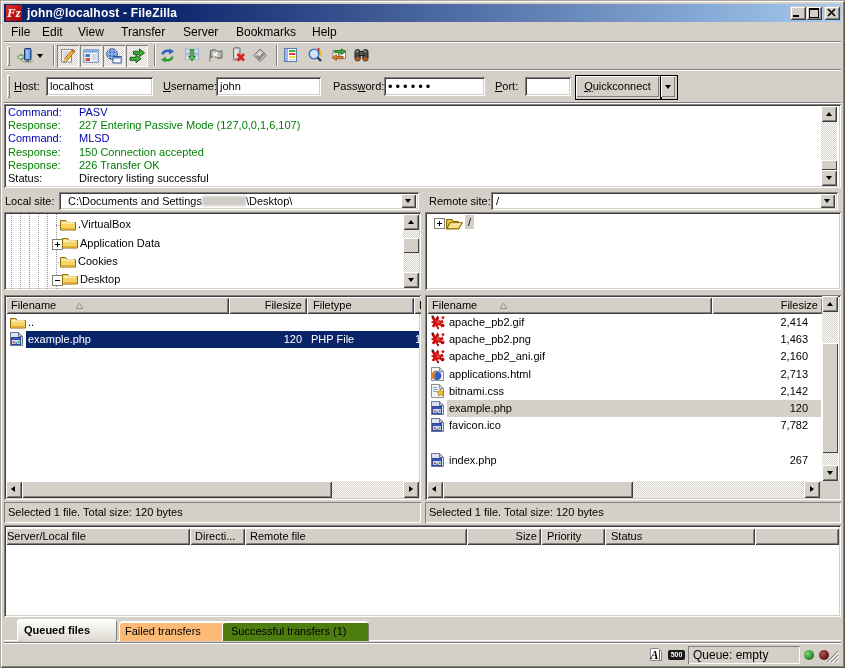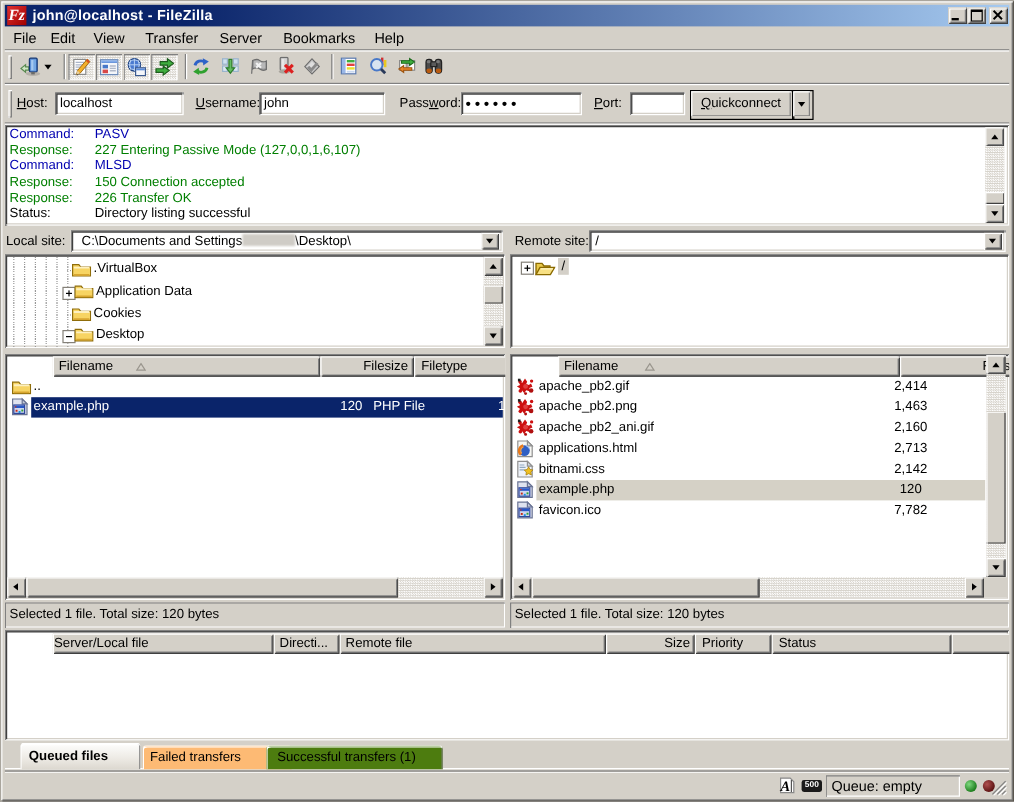--- a/index.html
+++ b/index.html
@@ -14,32 +14,32 @@
 .checker{background-image:repeating-conic-gradient(#ffffff 0% 25%, #d4d0c8 0% 50%);background-size:2px 2px;}
 .etchH{border-top:1px solid #808080;border-bottom:1px solid #fff;height:0;}
 .sepV{border-left:1px solid #808080;border-right:1px solid #fff;width:0;}
 .grip{width:3px;box-shadow: inset 1px 1px 0 #fff, inset -1px -1px 0 #808080;background:#d4d0c8;}
 u{text-decoration:underline;}
 .arrD{width:0;height:0;border-left:3px solid transparent;border-right:3px solid transparent;border-top:4px solid #000;}
 .arrU{width:0;height:0;border-left:3px solid transparent;border-right:3px solid transparent;border-bottom:4px solid #000;}
 .arrL{width:0;height:0;border-top:3px solid transparent;border-bottom:3px solid transparent;border-right:4px solid #000;}
 .arrR{width:0;height:0;border-top:3px solid transparent;border-bottom:3px solid transparent;border-left:4px solid #000;}
 .sb{background:#d4d0c8;box-shadow: inset 1px 1px 0 #fff, inset -1px -1px 0 #404040, inset 2px 2px 0 #d4d0c8, inset -2px -2px 0 #808080;}
-.hdrbtn{background:#d4d0c8;box-shadow: inset 1px 1px 0 #fff, inset -1px -1px 0 #404040, inset 2px 2px 0 #d4d0c8, inset -2px -2px 0 #808080; margin-left: 38px;}
+.hdrbtn{background:#d4d0c8;box-shadow: inset 1px 1px 0 #fff, inset -1px -1px 0 #404040, inset 2px 2px 0 #d4d0c8, inset -2px -2px 0 #808080;}
 .cell{position:absolute;top:0;height:17px;line-height:17px;white-space:nowrap;overflow:hidden;}
 .row{position:absolute;left:0;height:17px;line-height:17px;white-space:nowrap;}
 .vdot{width:1px;background-image:repeating-linear-gradient(to bottom,#999 0 1px,transparent 1px 2px);}
 .hdot{height:1px;background-image:repeating-linear-gradient(to right,#999 0 1px,transparent 1px 2px);}
 .expbox{width:9px;height:9px;background:#fff;border:1px solid #848078;}
 .ph{position:absolute;left:2px;top:4px;width:5px;height:1px;background:#000;}
 .pv{position:absolute;left:4px;top:2px;width:1px;height:5px;background:#000;}
 .rrow{position:absolute;left:0;width:398px;height:17px;line-height:17px;white-space:nowrap;}
 .ric{position:absolute;left:5px;top:0px;}
 .rn{position:absolute;left:24px;}
-.rs{position:absolute;left:285px;width:98px;text-align:center;}
+.rs{position:absolute;left:285px;width:98px;text-align:right;}
 .tab{box-shadow:inset 1px 1px 0 #fff,inset -1px 0 0 #808080;border-radius:3px 3px 0 0;border-top:1px solid #fff;}
 .led{width:10px;height:10px;border-radius:50%;}
 </style></head>
 <body>
 <div id="win">
 <svg width="0" height="0" style="position:absolute">
 <defs>
 <g id="folder">
   <path d="M0.5 3.5 h5.2 l1.6 2 h8.2 v7.5 h-15z" fill="#f7d463" stroke="#8f6d0a"></path>
   <path d="M1.5 6 h13" stroke="#fdf0c0" stroke-width="1.6"></path>
@@ -440,20 +440,27 @@
         <span class="rn">example.php</span>
         <span class="rs">120</span>
       </div>
   <div class="rrow" style="top:122.2px;">
         <span class="ric"><svg width="16" height="16">
             <use href="#pagephp"></use>
           </svg></span>
         <span class="rn">favicon.ico</span>
         <span class="rs">7,782</span>
       </div>
+  <div class="rrow" style="top:156.6px;">
+        <span class="ric"><svg width="16" height="16">
+            <use href="#pagephp"></use>
+          </svg></span>
+        <span class="rn">index.php</span>
+        <span class="rs">267</span>
+      </div>
   <div class="abs" style="left:397px;top:1px;width:16px;height:185px;">
     <div class="abs sb" style="left:0;top:0;width:16px;height:16px;">
           <div class="abs arrU" style="left:5px;top:6px;"></div>
         </div>
     <div class="abs checker" style="left:0;top:16px;width:16px;height:153px;"></div>
     <div class="abs sb" style="left:0;top:47px;width:16px;height:110px;box-shadow:inset 1px 1px 0 #fff,inset -1px -1px 0 #404040;"></div>
     <div class="abs sb" style="left:0;top:169px;width:16px;height:16px;">
           <div class="abs arrD" style="left:5px;top:6px;"></div>
         </div>
   </div>

